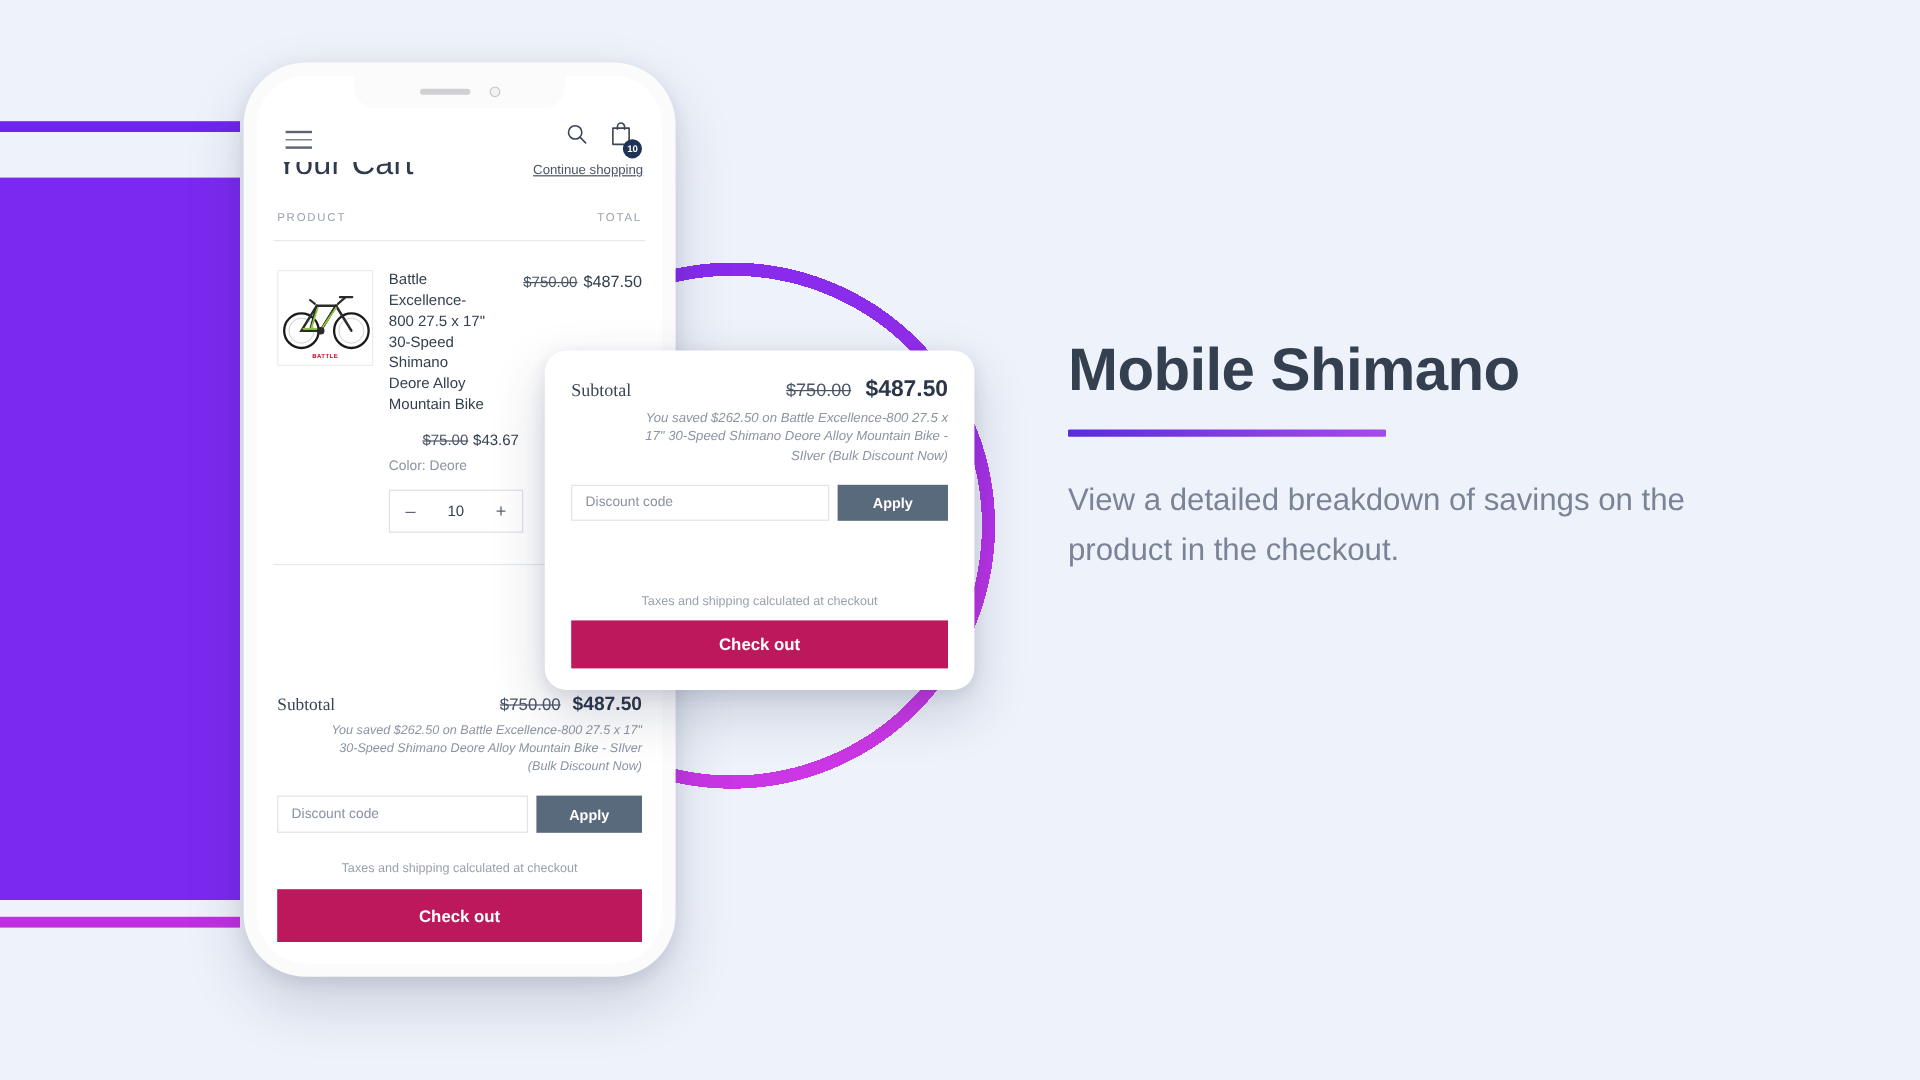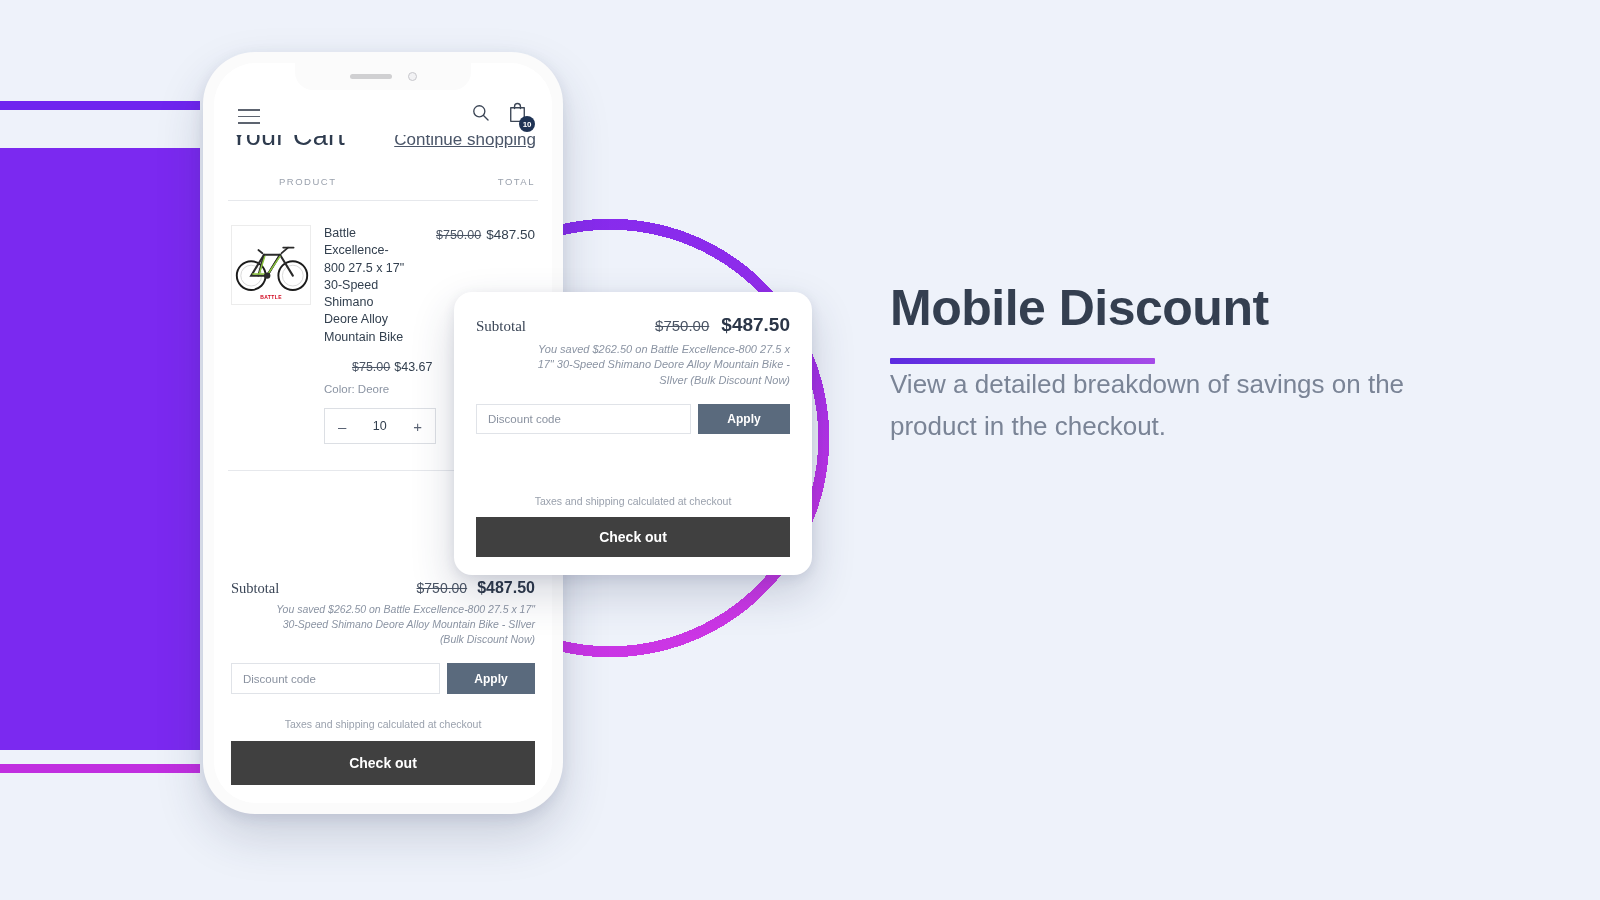--- a/index.html
+++ b/index.html
@@ -203,38 +203,37 @@
     margin-top: -14px;
     padding: 0 2px;
     gap: 31px;
   }
   .cart-title {
     font-size: 27px;
     color: #2e3b4e;
     letter-spacing: .2px;
   }
   .continue-link {
-    font-size: 17px;
+    font-size: 11px;
     color: #4a5568;
     text-decoration: underline;
     cursor: pointer;
   }
 
   .table-head {
     display: flex;
     justify-content: space-between;
     margin-top: 24px;
     padding: 0 3px 13px 3px;
     border-bottom: 1px solid #e6e8ec;
   }
   .table-head span {
     font-size: 9.5px;
     letter-spacing: 1.5px;
     color: #9aa1ad;
-    margin-left: 48px;
   }
 
   .line-item {
     display: flex;
     gap: 13px;
     padding: 24px 3px 0 3px;
     flex: 0 0 auto;
   }
 
   .thumb {
@@ -390,21 +389,21 @@
     text-align: center;
     font-size: 10.5px;
     color: #9aa1ad;
   }
 
   .checkout-btn {
     margin-top: 11px;
     margin-bottom: 18px;
     width: 100%;
     height: 44px;
-    background: #404040;
+    background: #be185d;
     color: #fff;
     border: none;
     font-size: 14px;
     font-weight: bold;
     cursor: pointer;
     font-family: inherit;
   }
 
   
   .popup {
@@ -453,20 +452,21 @@
     letter-spacing: -.5px;
   }
   .accent-rule {
     margin-top: 22px;
     width: 265px;
     height: 6px;
     border-radius: 1px;
     background: linear-gradient(90deg, #5b2be0 0%, #a64be8 100%);
   }
   .copy p {
+    margin-top: 32px;
     font-size: 26px;
     line-height: 1.6;
     color: #7a8496;
   }
 </style>
 </head>
 <body>
 
 <div class="bg-layer">
   <div class="purple-line-top"></div>
@@ -609,17 +609,17 @@
     <button class="apply-btn">Apply</button>
   </div>
 
   <div class="taxes-note">Taxes and shipping calculated at checkout</div>
 
   <button class="checkout-btn">Check out</button>
 </div>
 
 <div class="copy">
   <h1>
-    <span>Mobile Discount</span><br>
+    <span>Mobile Shimano</span><br>
   </h1>
   <div class="accent-rule"></div>
   <p>View a detailed breakdown of savings on the product in the checkout.</p>
 </div>
 
 </body></html>

